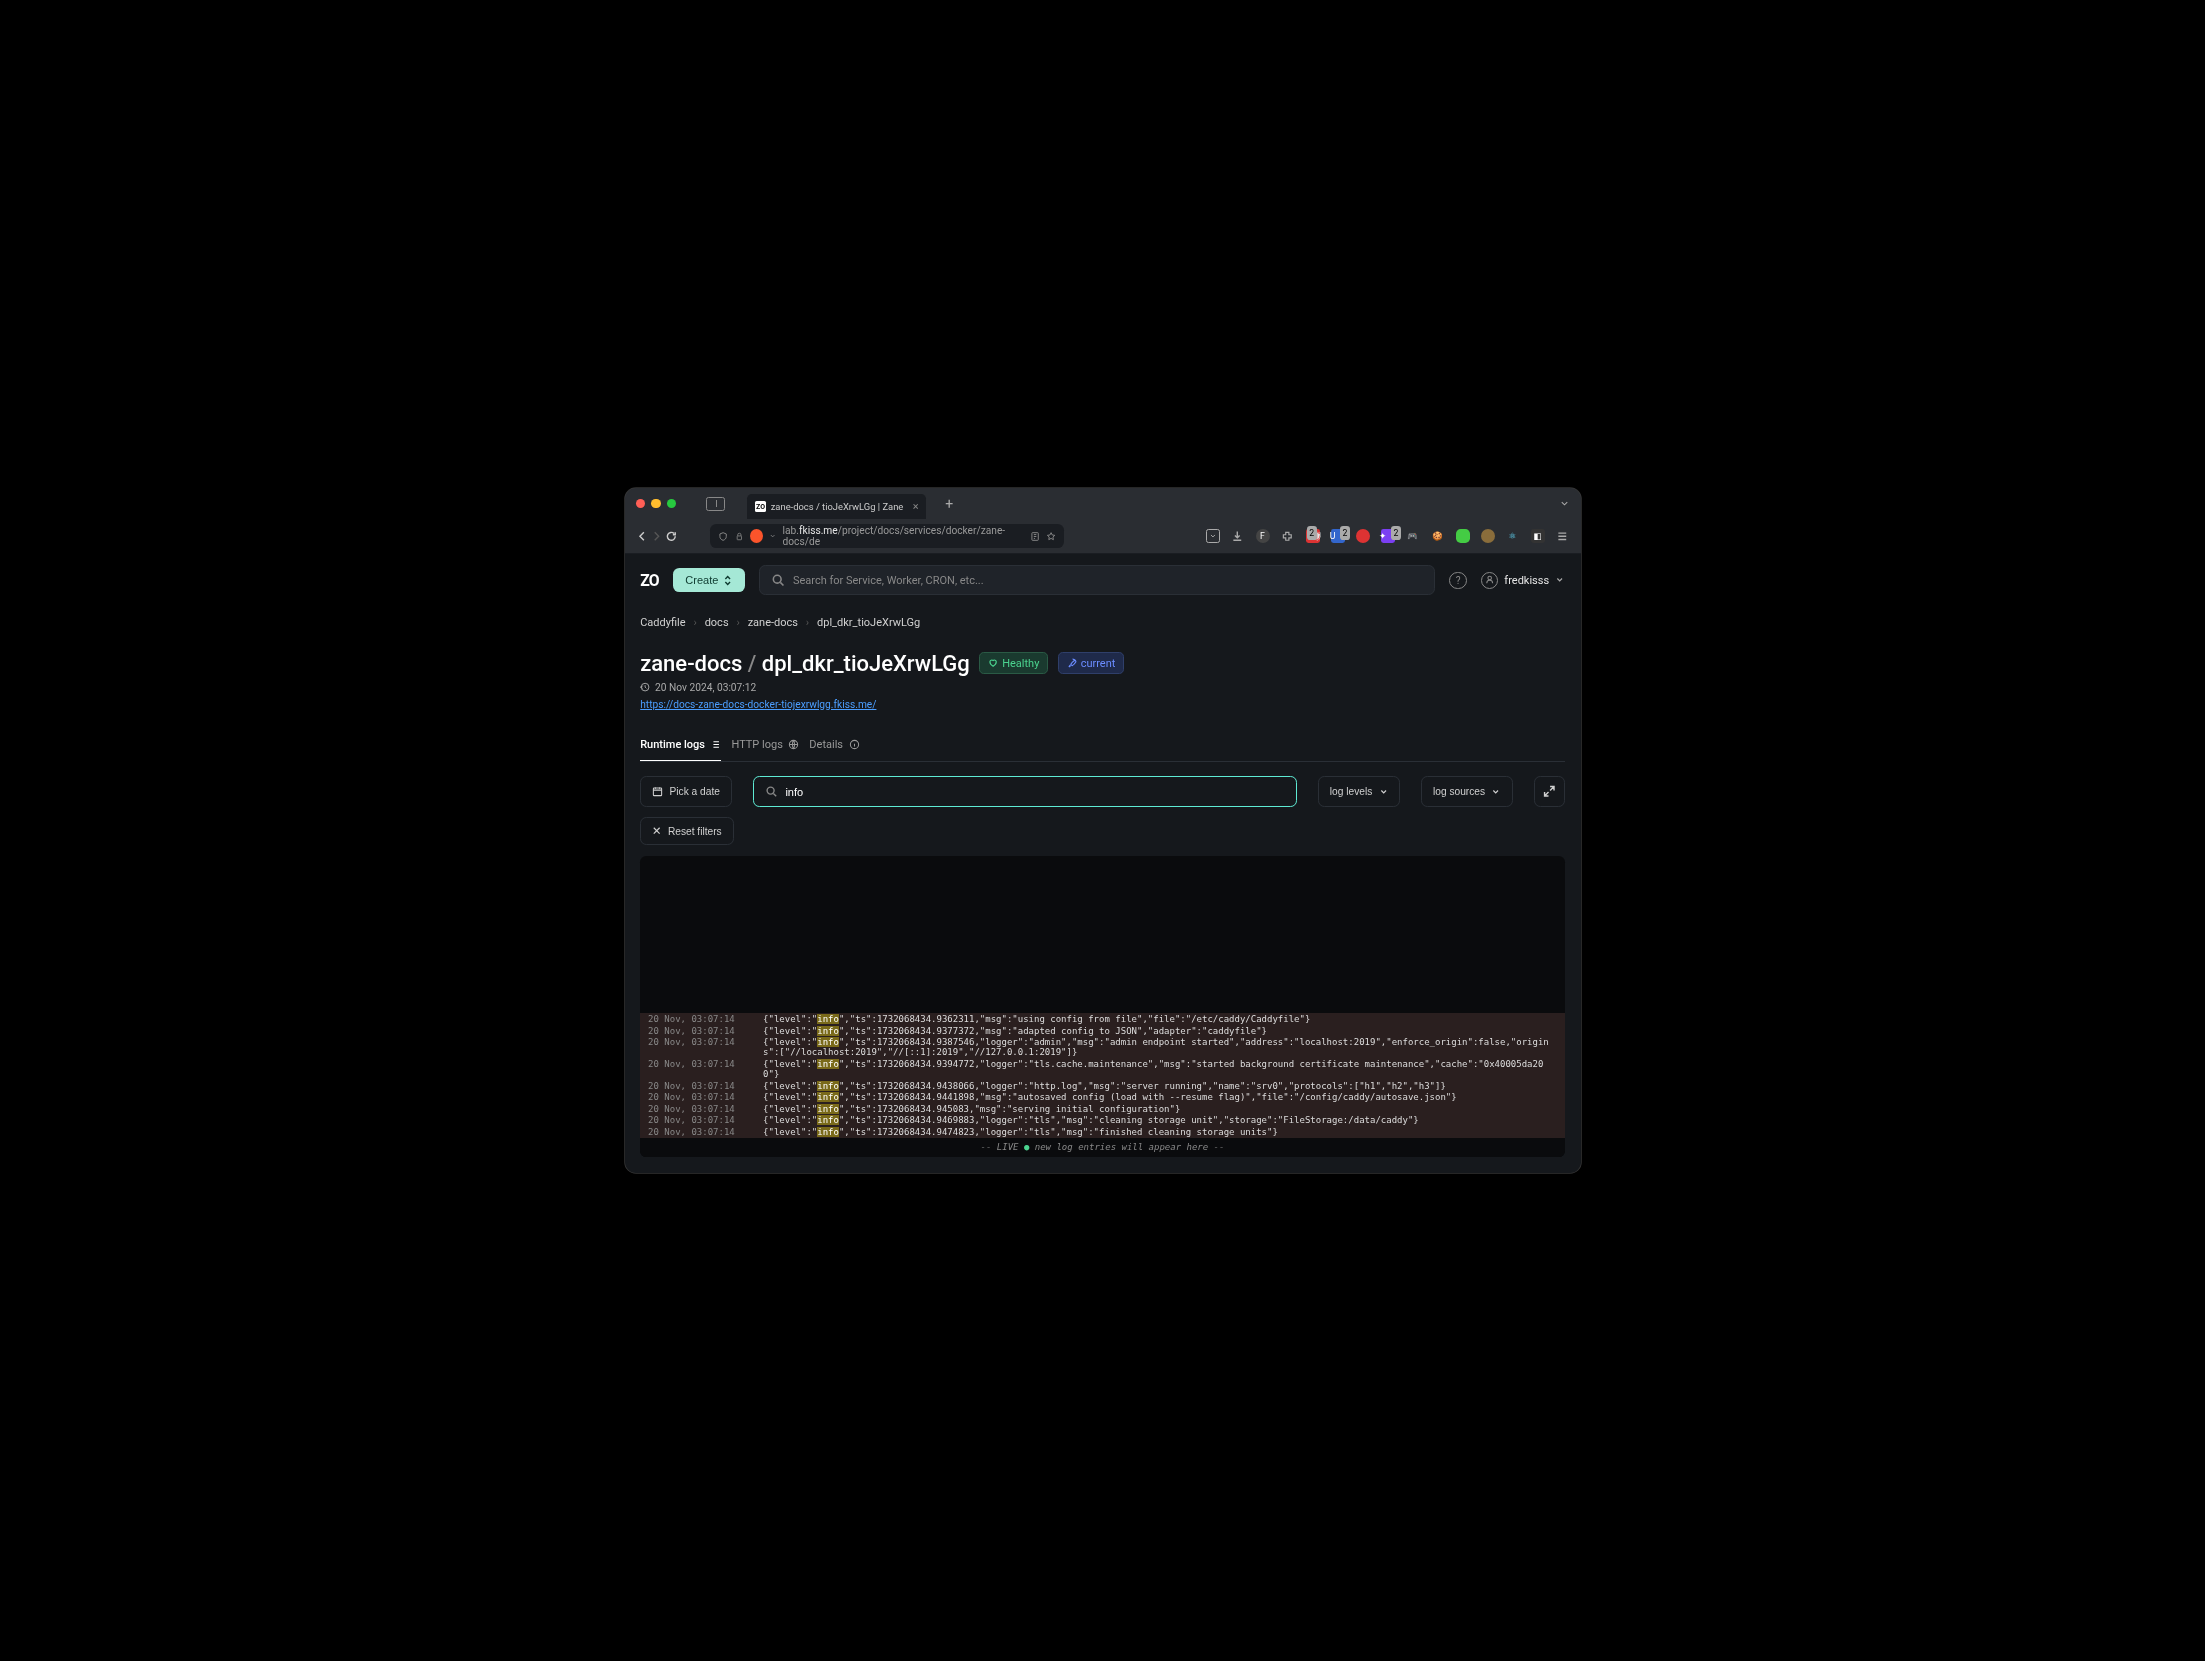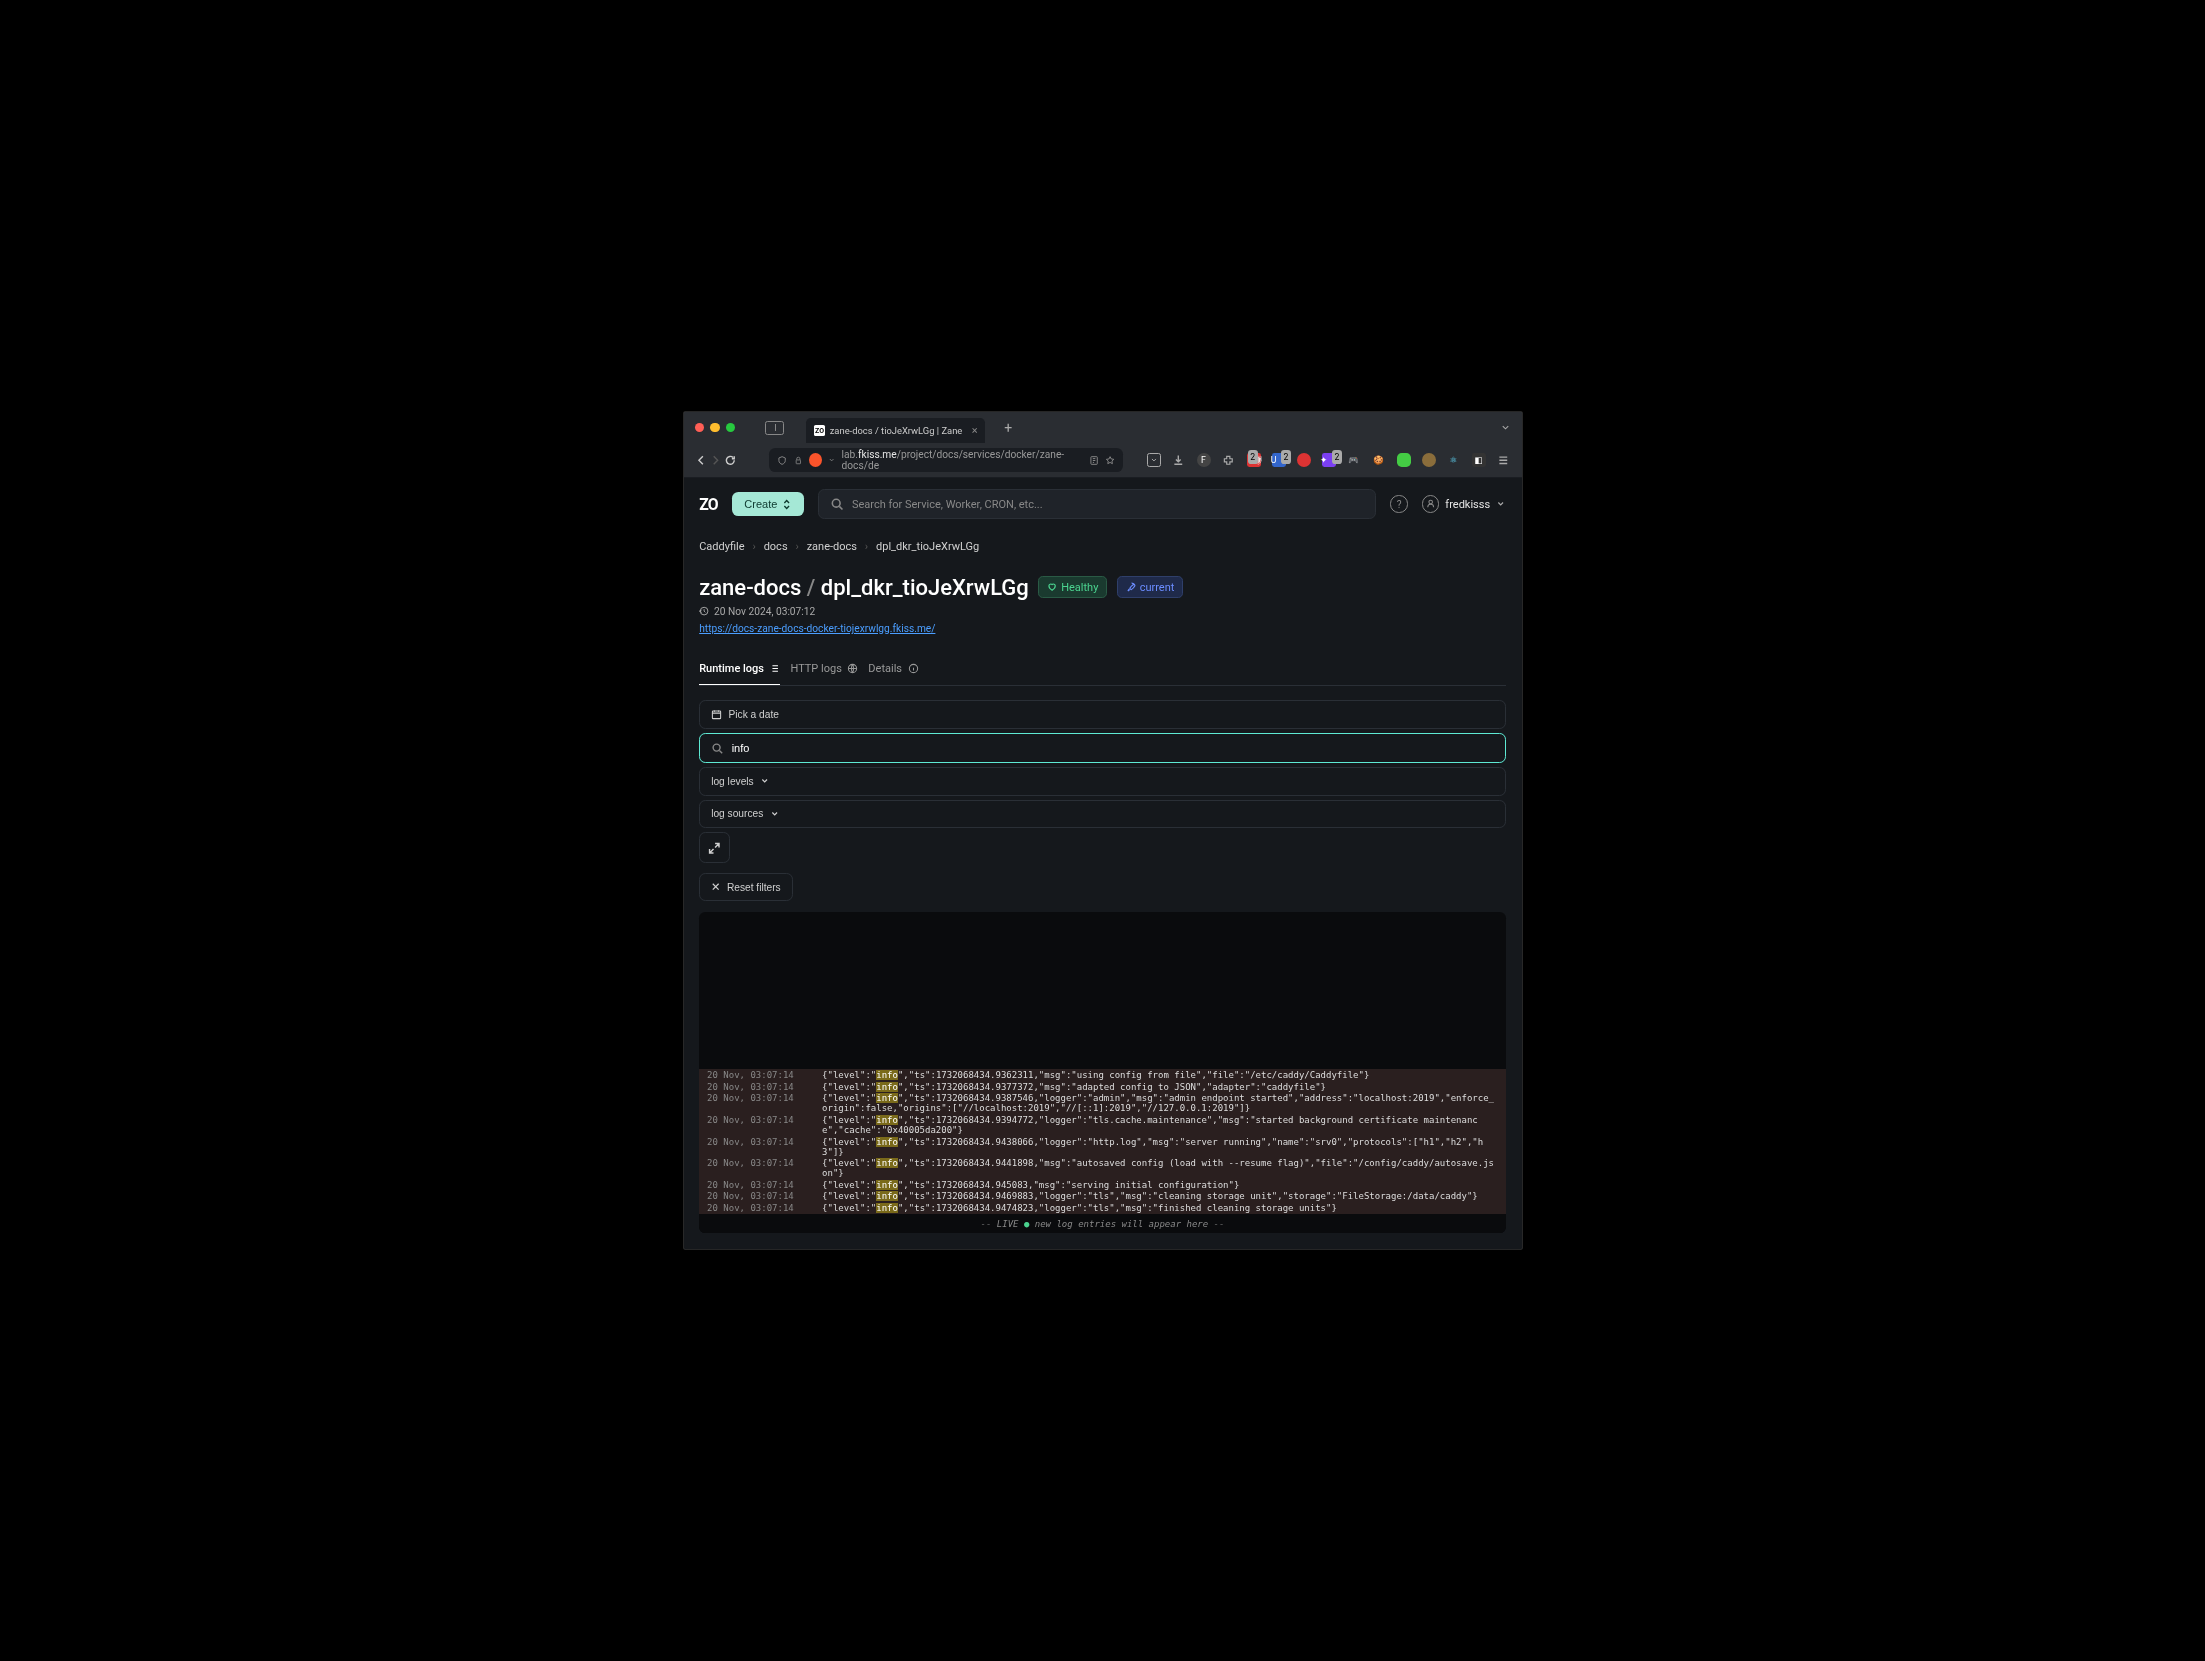--- a/index.html
+++ b/index.html
@@ -7,23 +7,23 @@
   background: #000;
   font-family: -apple-system, BlinkMacSystemFont, "Segoe UI", Roboto, sans-serif;
   color: #e5e5e5;
   display: flex;
   align-items: center;
   justify-content: center;
   min-height: 100vh;
   padding: 23.6px;
 }
 .window {
-  width: 838px;
+  width: 956px;
   background: #404040;
-  border-radius: 1px;
+  border-radius: 11px;
   overflow: hidden;
   box-shadow: 0 0 0 0.8px #333;
 }
 .titlebar {
   background: #2a2d32;
   height: 31px;
   display: flex;
   align-items: center;
   padding: 0 11px;
   gap: 6.3px;
@@ -138,21 +138,21 @@
 .badge-healthy { background:#1a3a2f; color:#4bd38f; border:0.8px solid #2a5a45; }
 .badge-current { background:#1f2a4a; color:#6b8cff; border:0.8px solid #2f3f6a; }
 
 .meta-row { display:flex; align-items:center; gap:4.7px; color:#aaa; font-size:10.2px; margin-bottom:3.1px; }
 .service-link { color:#4b9eff; font-size:10.2px; text-decoration:underline; cursor:pointer; }
 
 .tabs { display:flex; gap:10px; margin-top:19px; border-bottom:0.8px solid #2a2f36; }
 .tab { display:flex; align-items:center; gap:5.5px; padding:7.9px 0 9.4px; font-size:11px; color:#999; cursor:pointer; border-bottom:1.6px solid transparent; }
 .tab.active { color:#fff; font-weight:500; border-bottom-color:#fff; }
 
-.filters { display:flex; gap:4px; margin-top:14px;flex-direction:column; }
+.filters { display:flex; gap:21px; margin-top:14px; }
 .filter-btn {
   background: transparent;
   border: 0.8px solid #2a2f36;
   border-radius: 6.3px;
   padding: 7.9px 11px;
   color: #d0d0d0;
   font-size: 10.2px;
   display: flex;
   align-items: center;
   gap: 6.3px;

